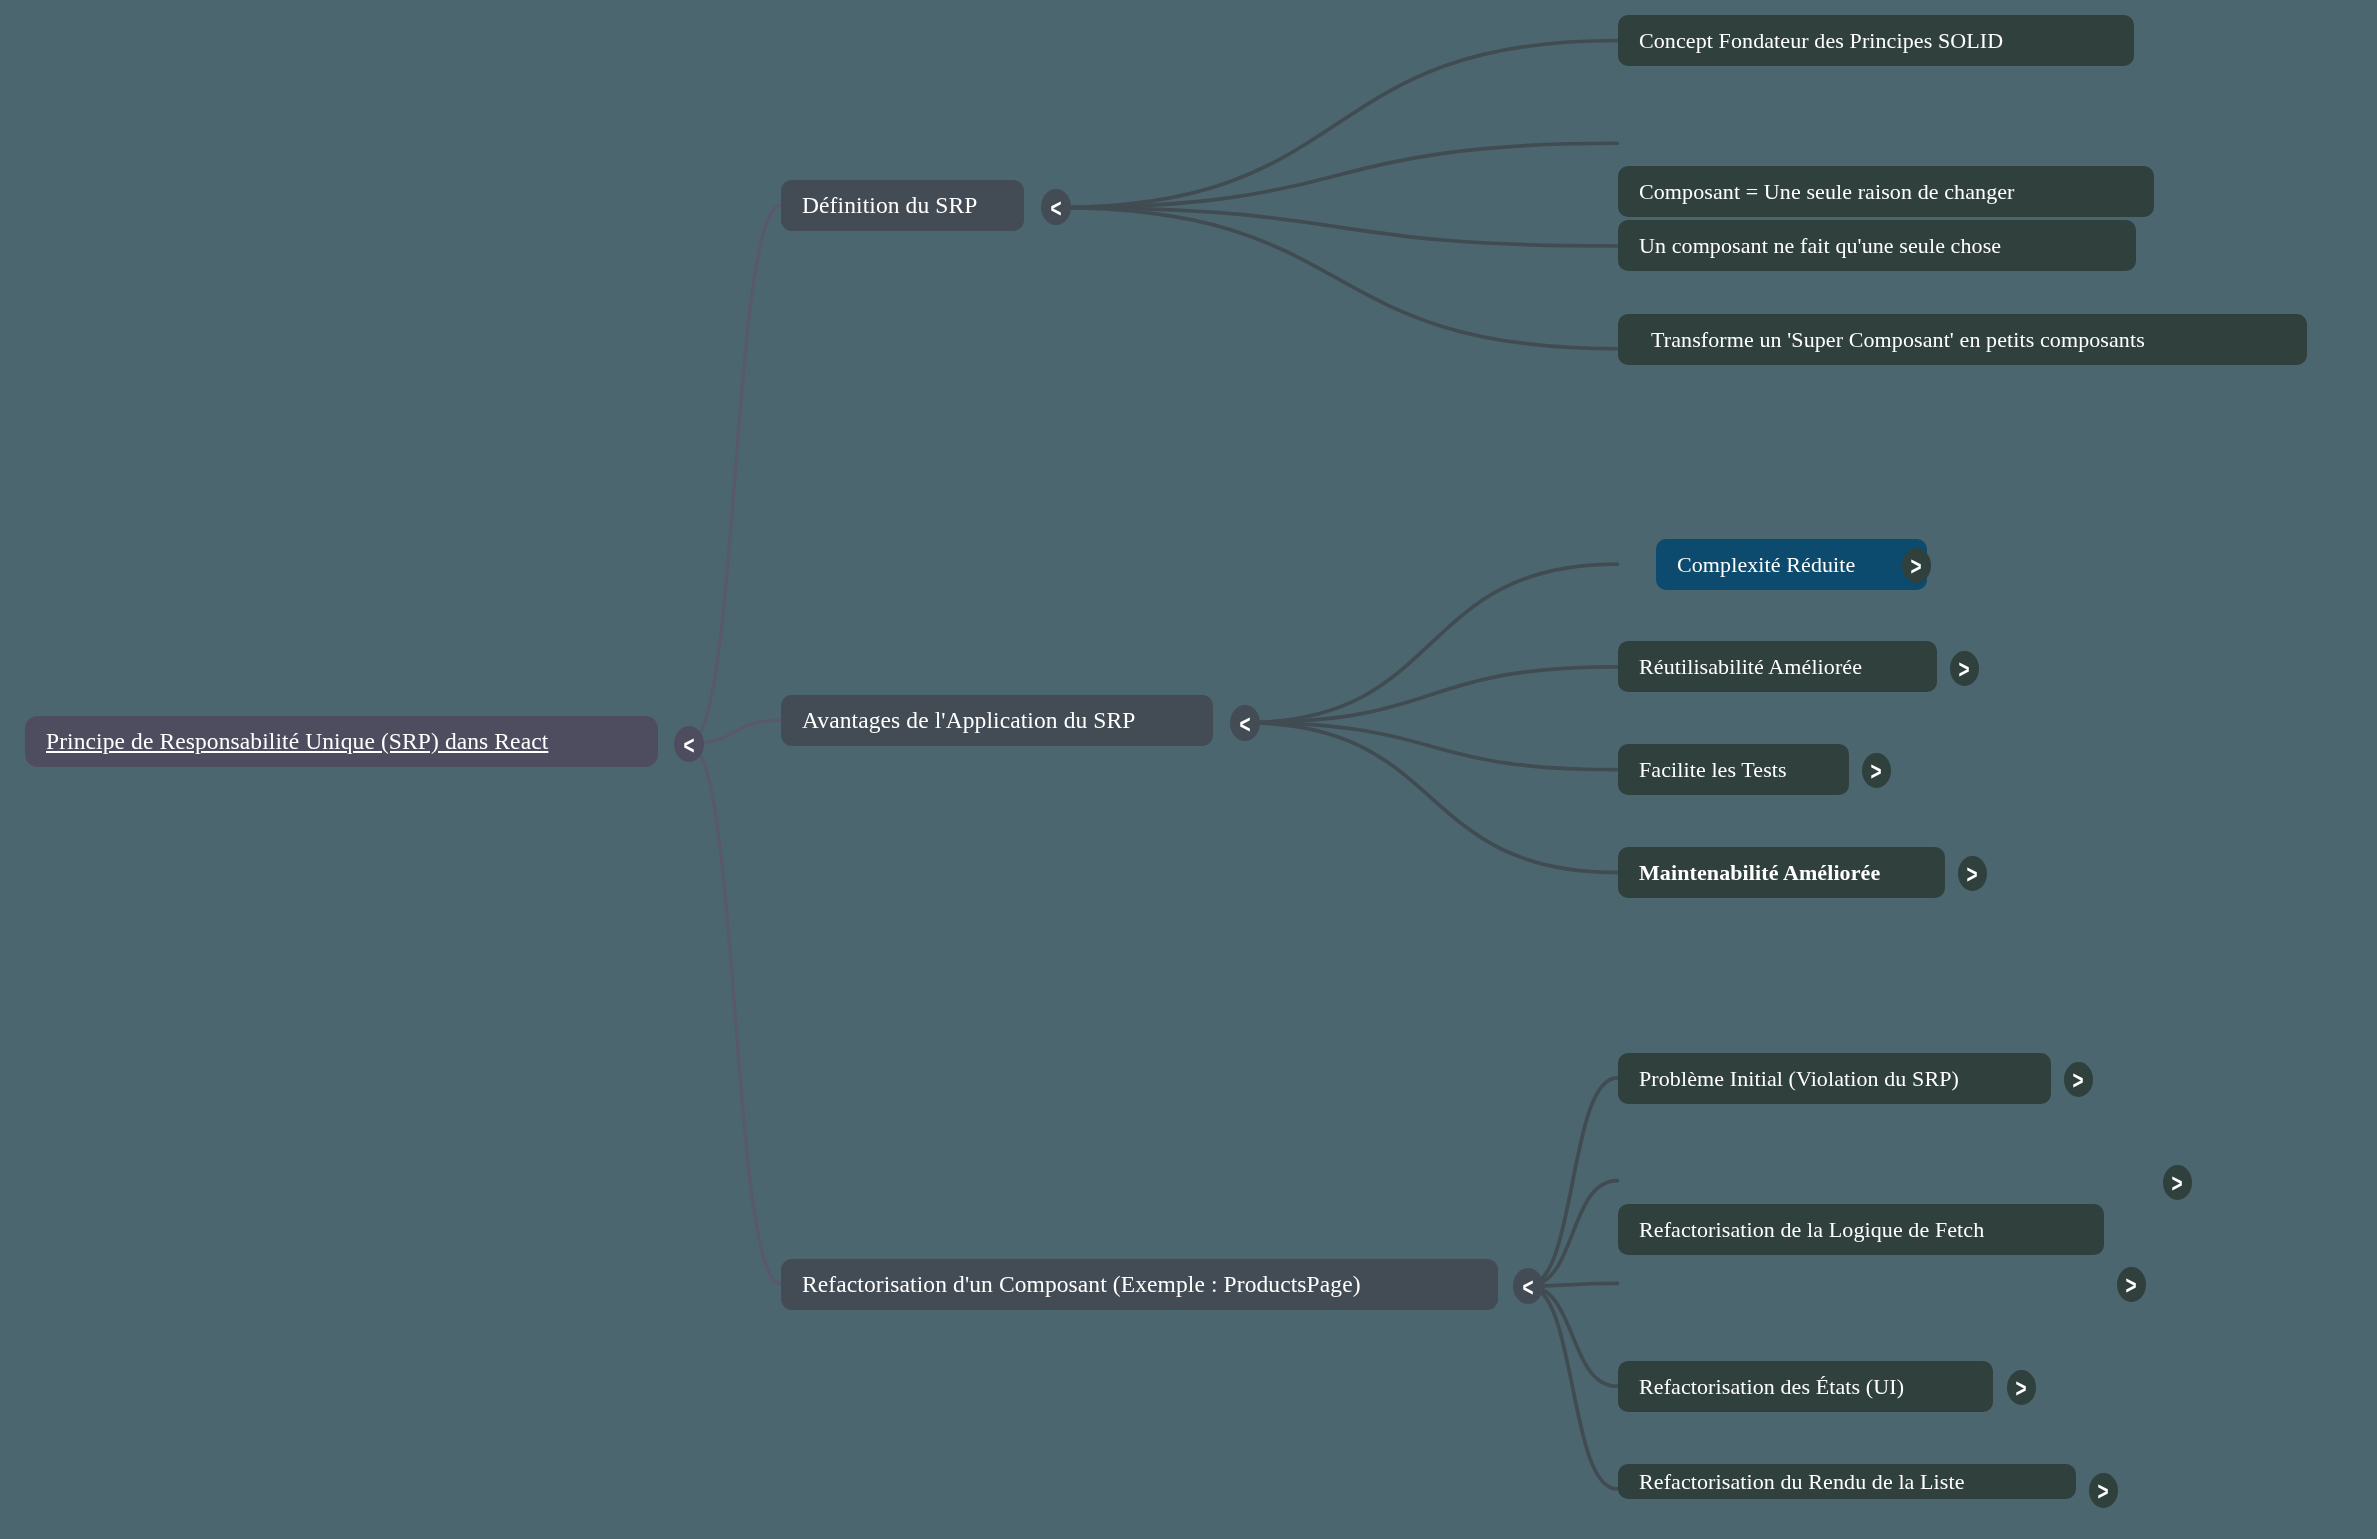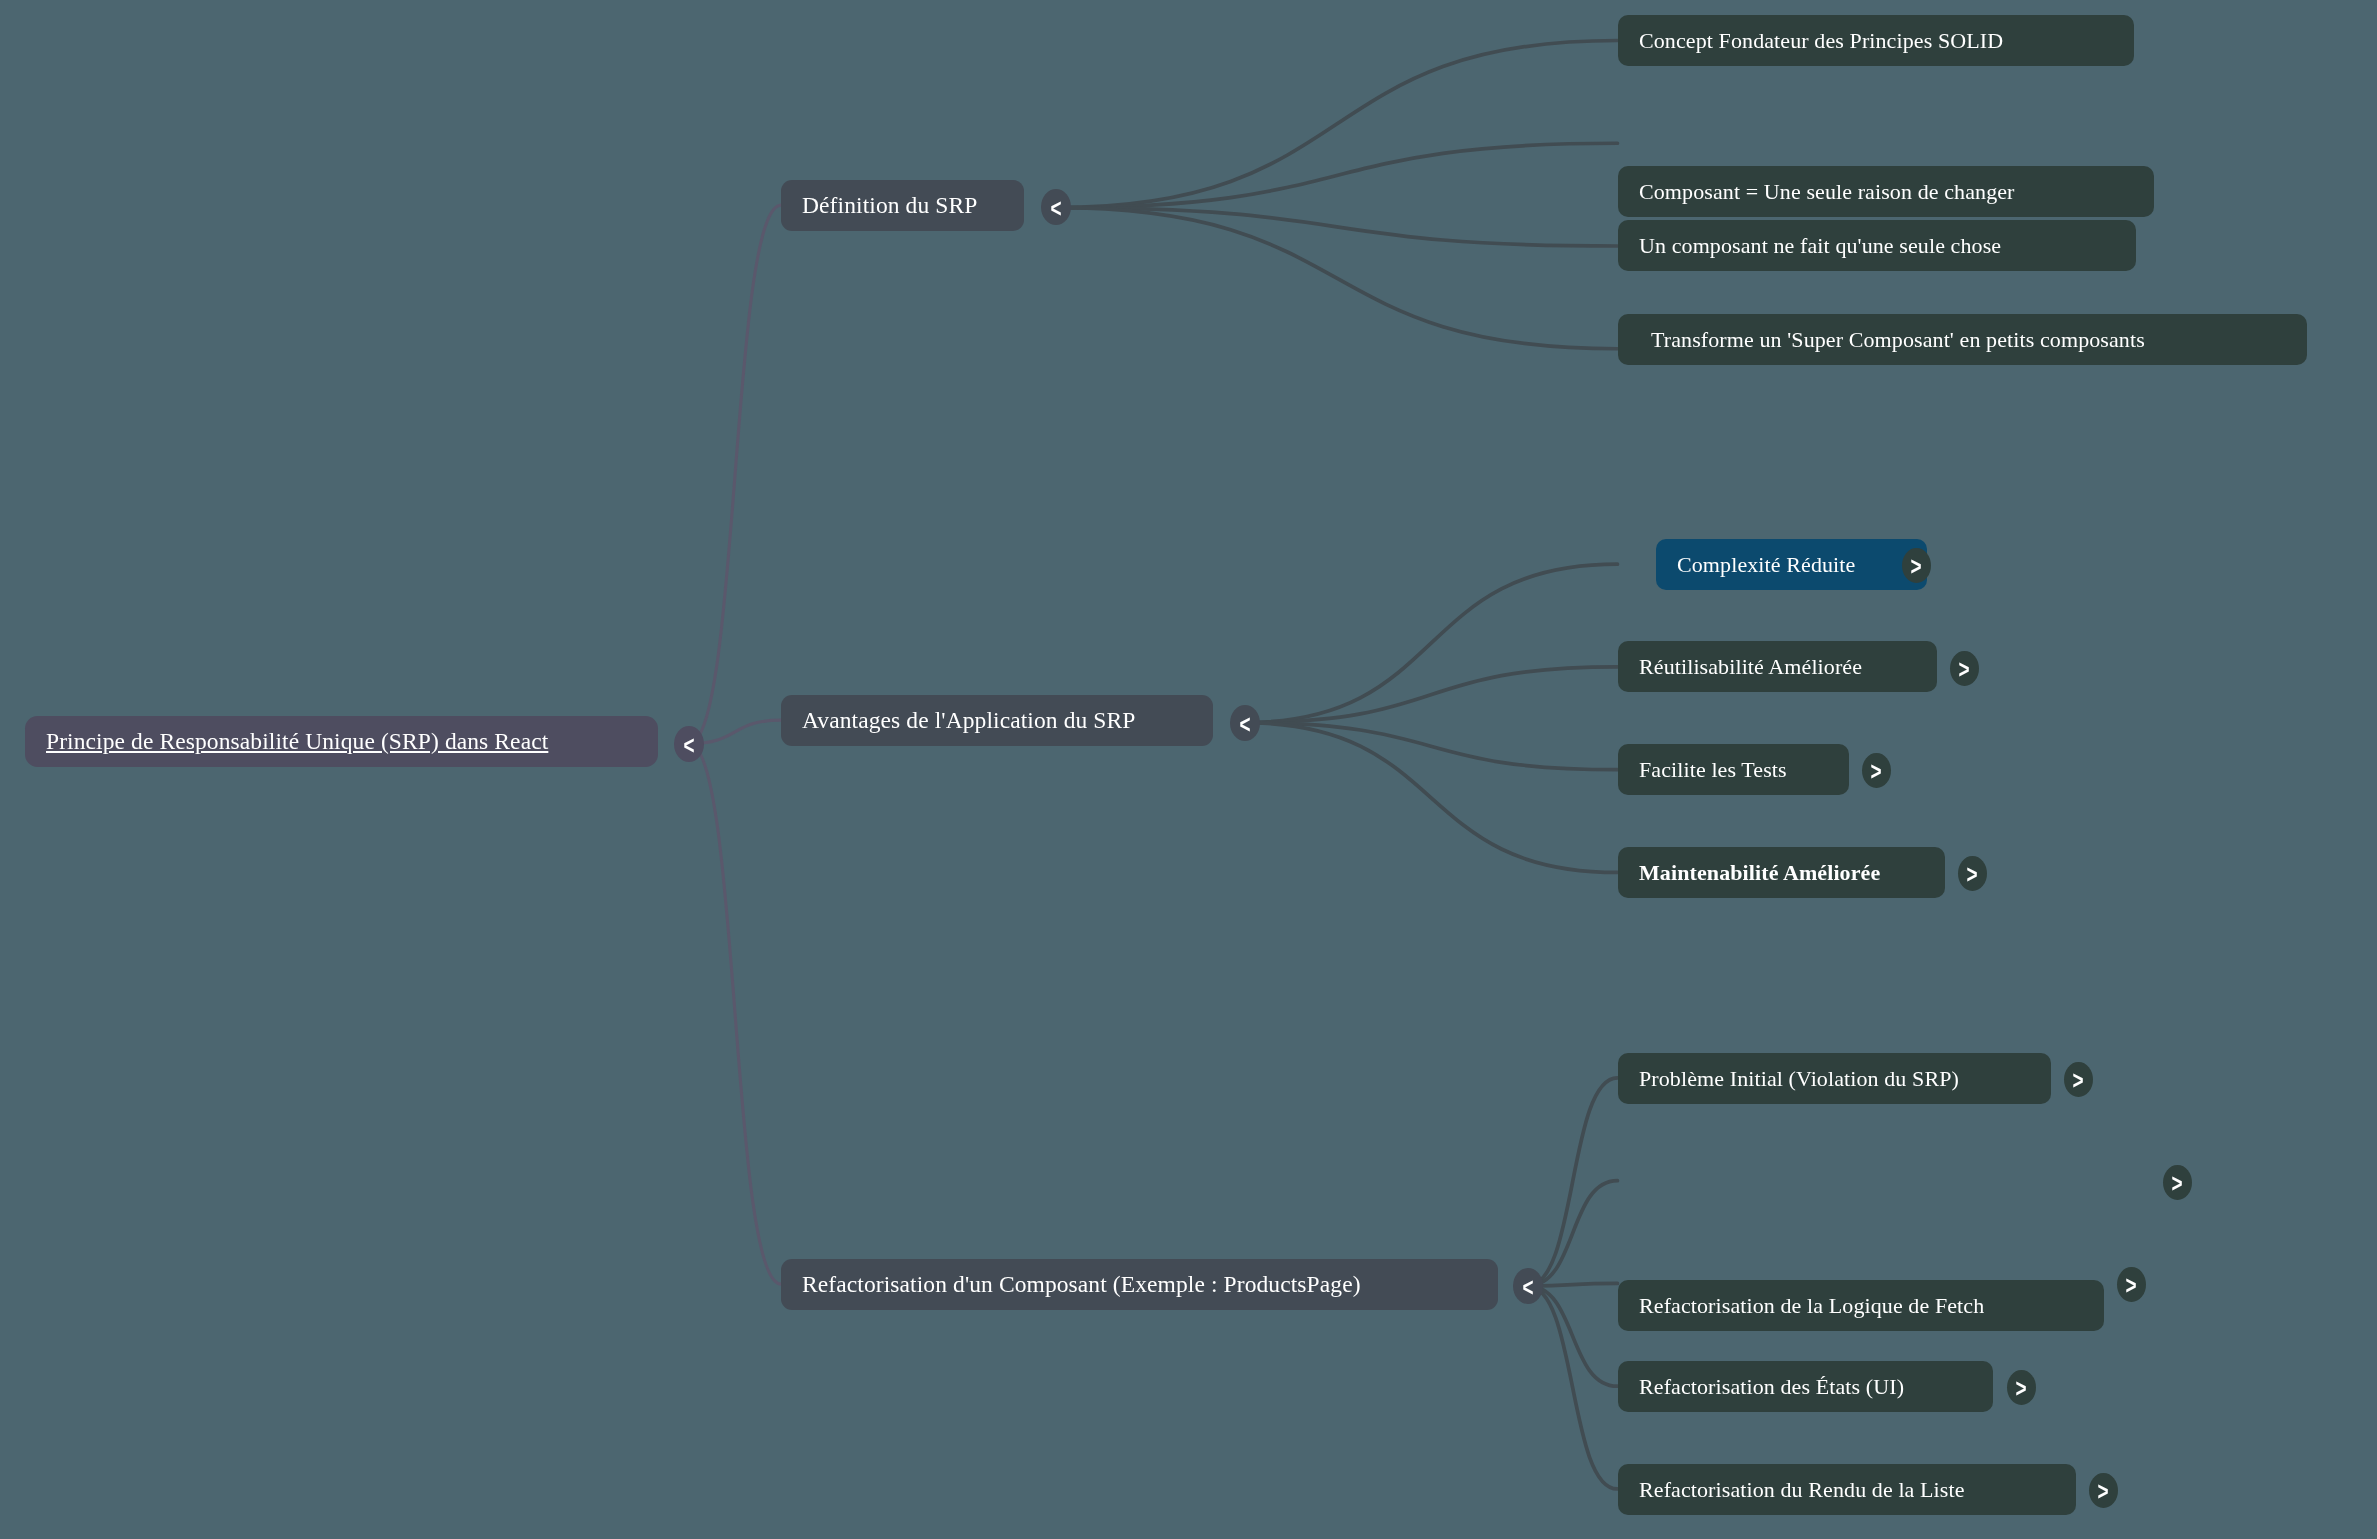--- a/index.html
+++ b/index.html
@@ -169,32 +169,32 @@
     </div>
     <div class="node node-leaf" style="left: 1618px; top: 1053px; width: 433px; height: 51px; background: rgb(47, 64, 61);">
       <span>Problème Initial (Violation du SRP)</span>
     </div>
     <div class="toggle toggle-leaf" style="left: 2064px; top: 1062px; width: 28.5px; height: 35px; background: rgb(47, 64, 61);">
       <span>&gt;</span>
     </div>
     <div class="toggle toggle-leaf" style="left: 2163px; top: 1165px; width: 28.5px; height: 35px; background: rgb(47, 64, 61);">
       <span>&gt;</span>
     </div>
-    <div class="node node-leaf" style="left: 1618px; top: 1280px; width: 486px; height: 51px; background: rgb(47, 64, 61);">
+    <div class="node node-leaf" style="left: 1618px; top: 1204px; width: 486px; height: 51px; background: rgb(47, 64, 61);">
       <span>Refactorisation de la Logique de Fetch</span>
     </div>
     <div class="toggle toggle-leaf" style="left: 2117px; top: 1267px; width: 28.5px; height: 35px; background: rgb(47, 64, 61);">
       <span>&gt;</span>
     </div>
     <div class="node node-leaf" style="left: 1618px; top: 1361px; width: 375px; height: 51px; background: rgb(47, 64, 61);">
       <span>Refactorisation des États (UI)</span>
     </div>
     <div class="toggle toggle-leaf" style="left: 2007px; top: 1370px; width: 28.5px; height: 35px; background: rgb(47, 64, 61);">
       <span>&gt;</span>
     </div>
-    <div class="node node-leaf" style="left: 1618px; top: 1464px; width: 458px; height: 51px; background: rgb(47, 64, 61);">
+    <div class="node node-leaf" style="left: 1618px; top: 1464px; width: 458px; height: 35px; background: rgb(47, 64, 61);">
       <span>Refactorisation du Rendu de la Liste</span>
     </div>
     <div class="toggle toggle-leaf" style="left: 2089px; top: 1473px; width: 28.5px; height: 35px; background: rgb(47, 64, 61);">
       <span>&gt;</span>
     </div>
   </div>
 
 
 </body></html>

